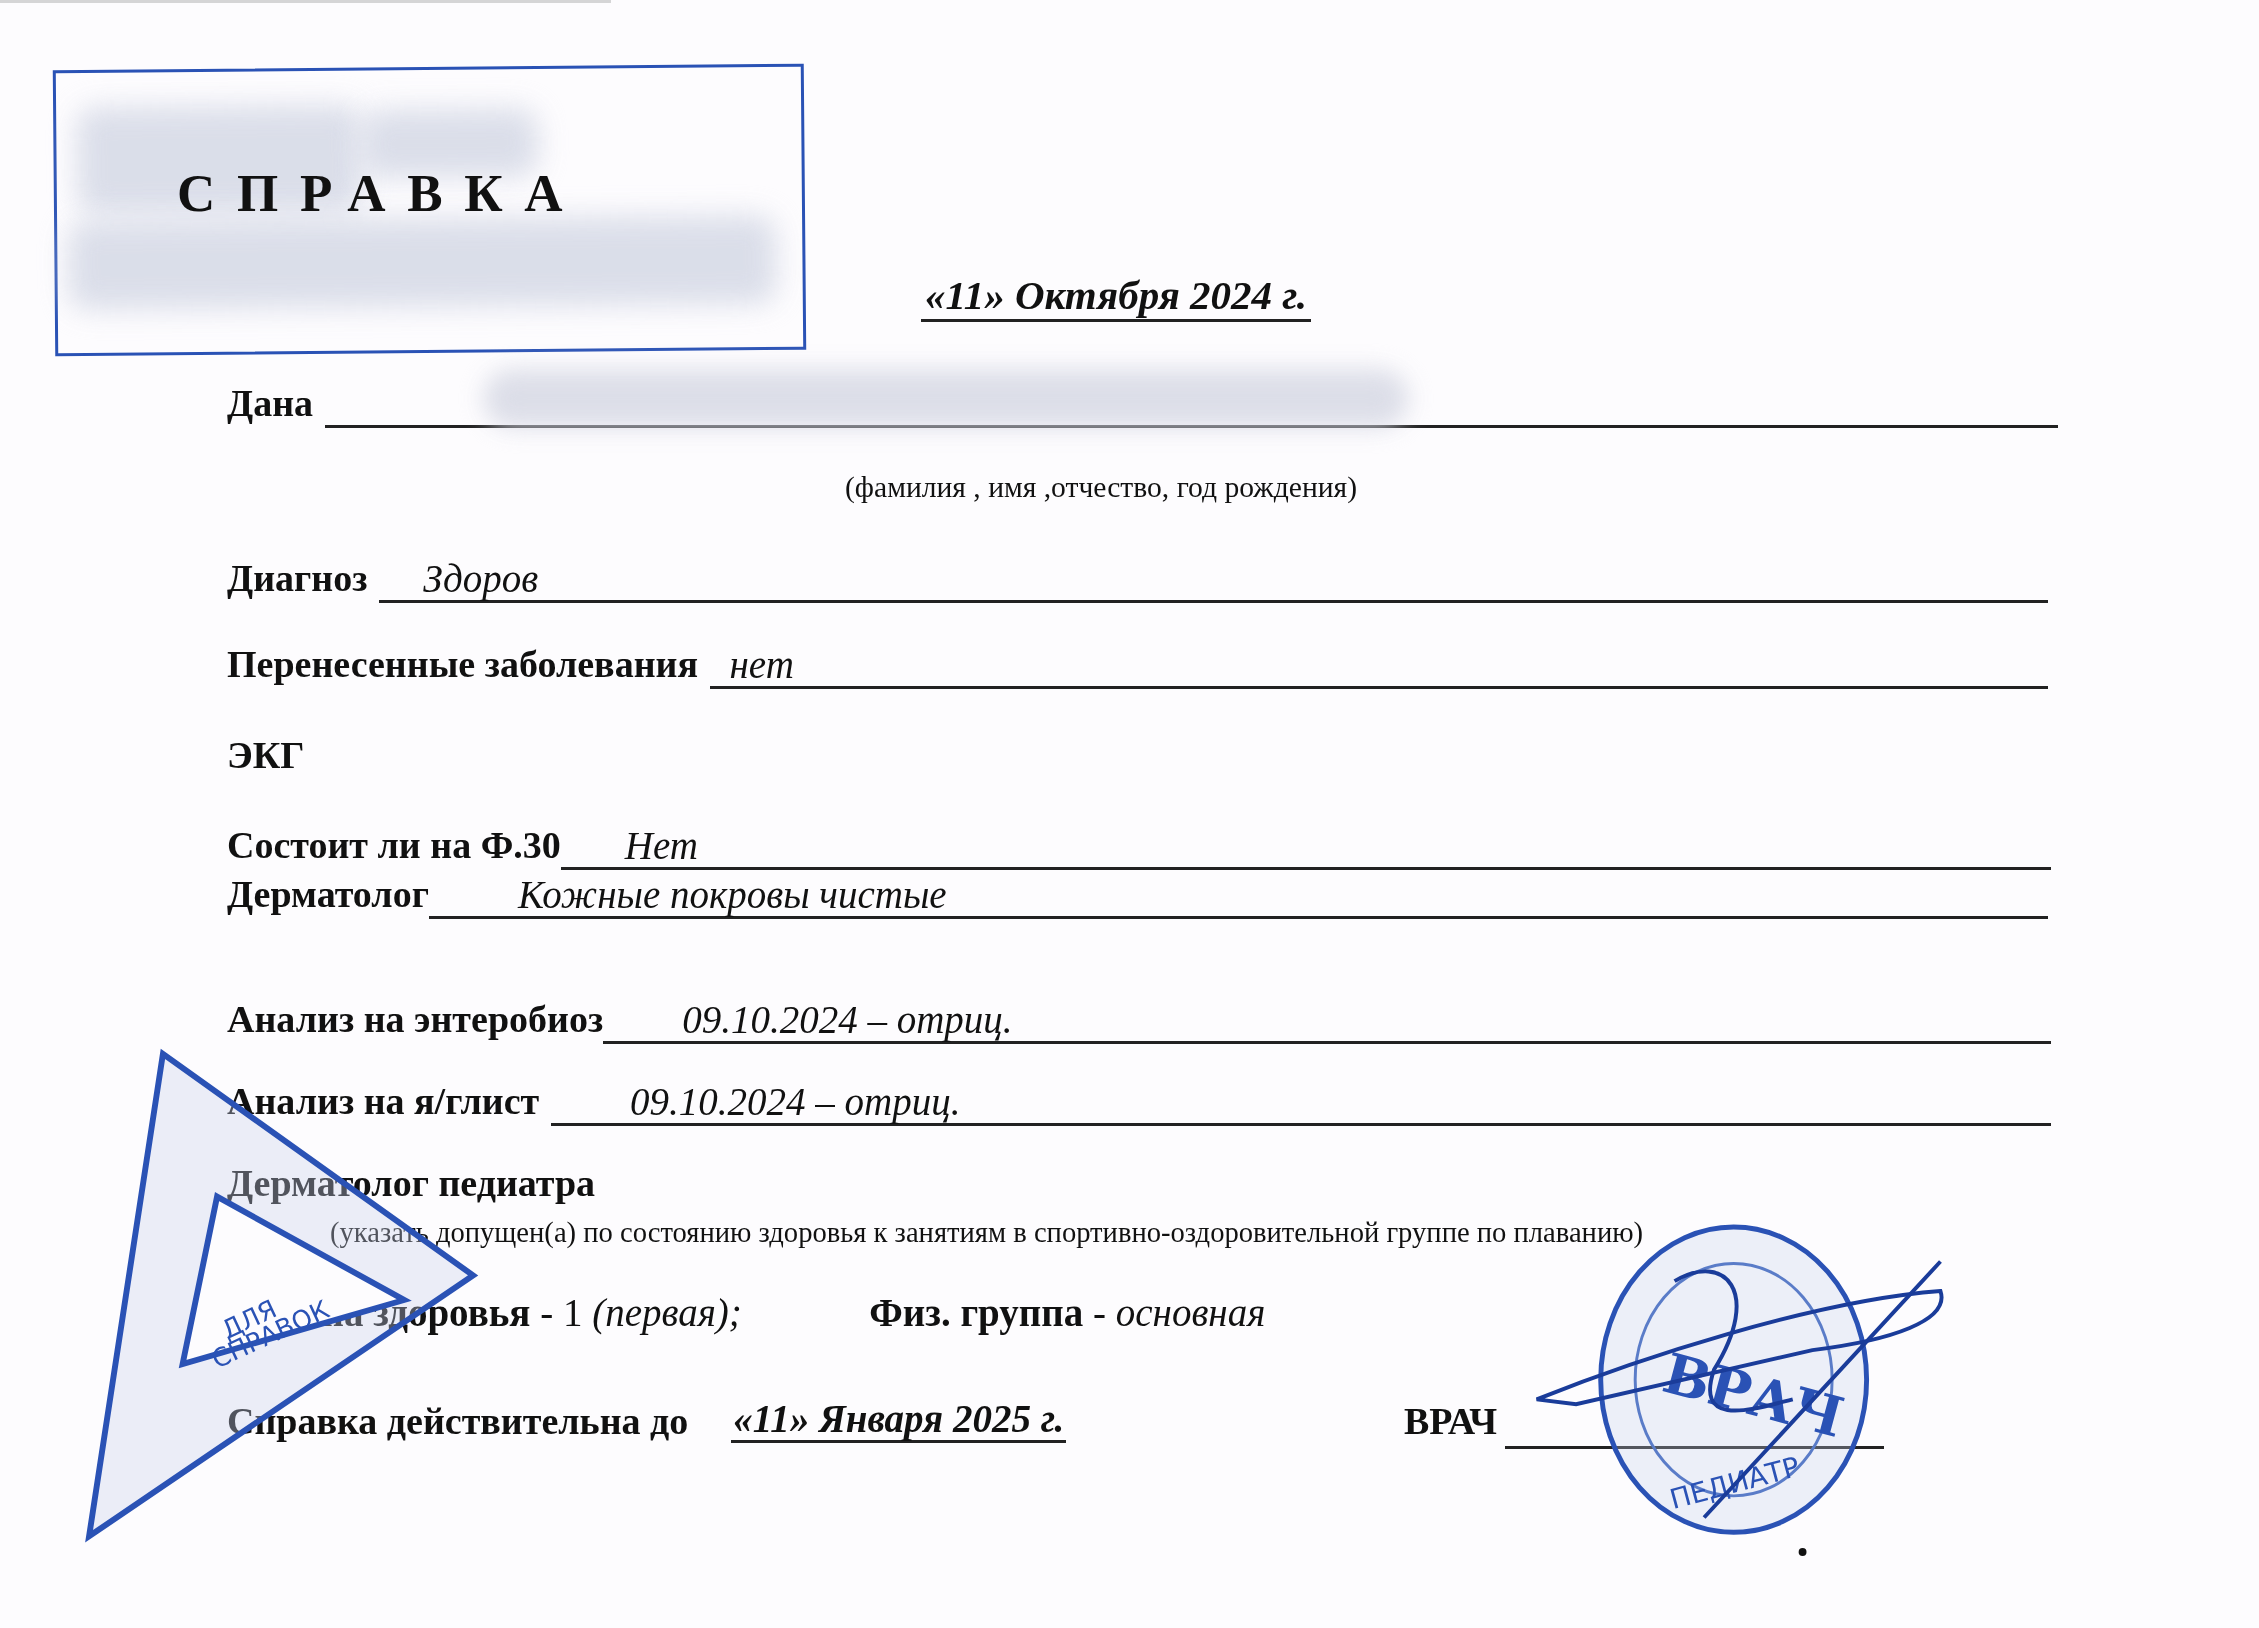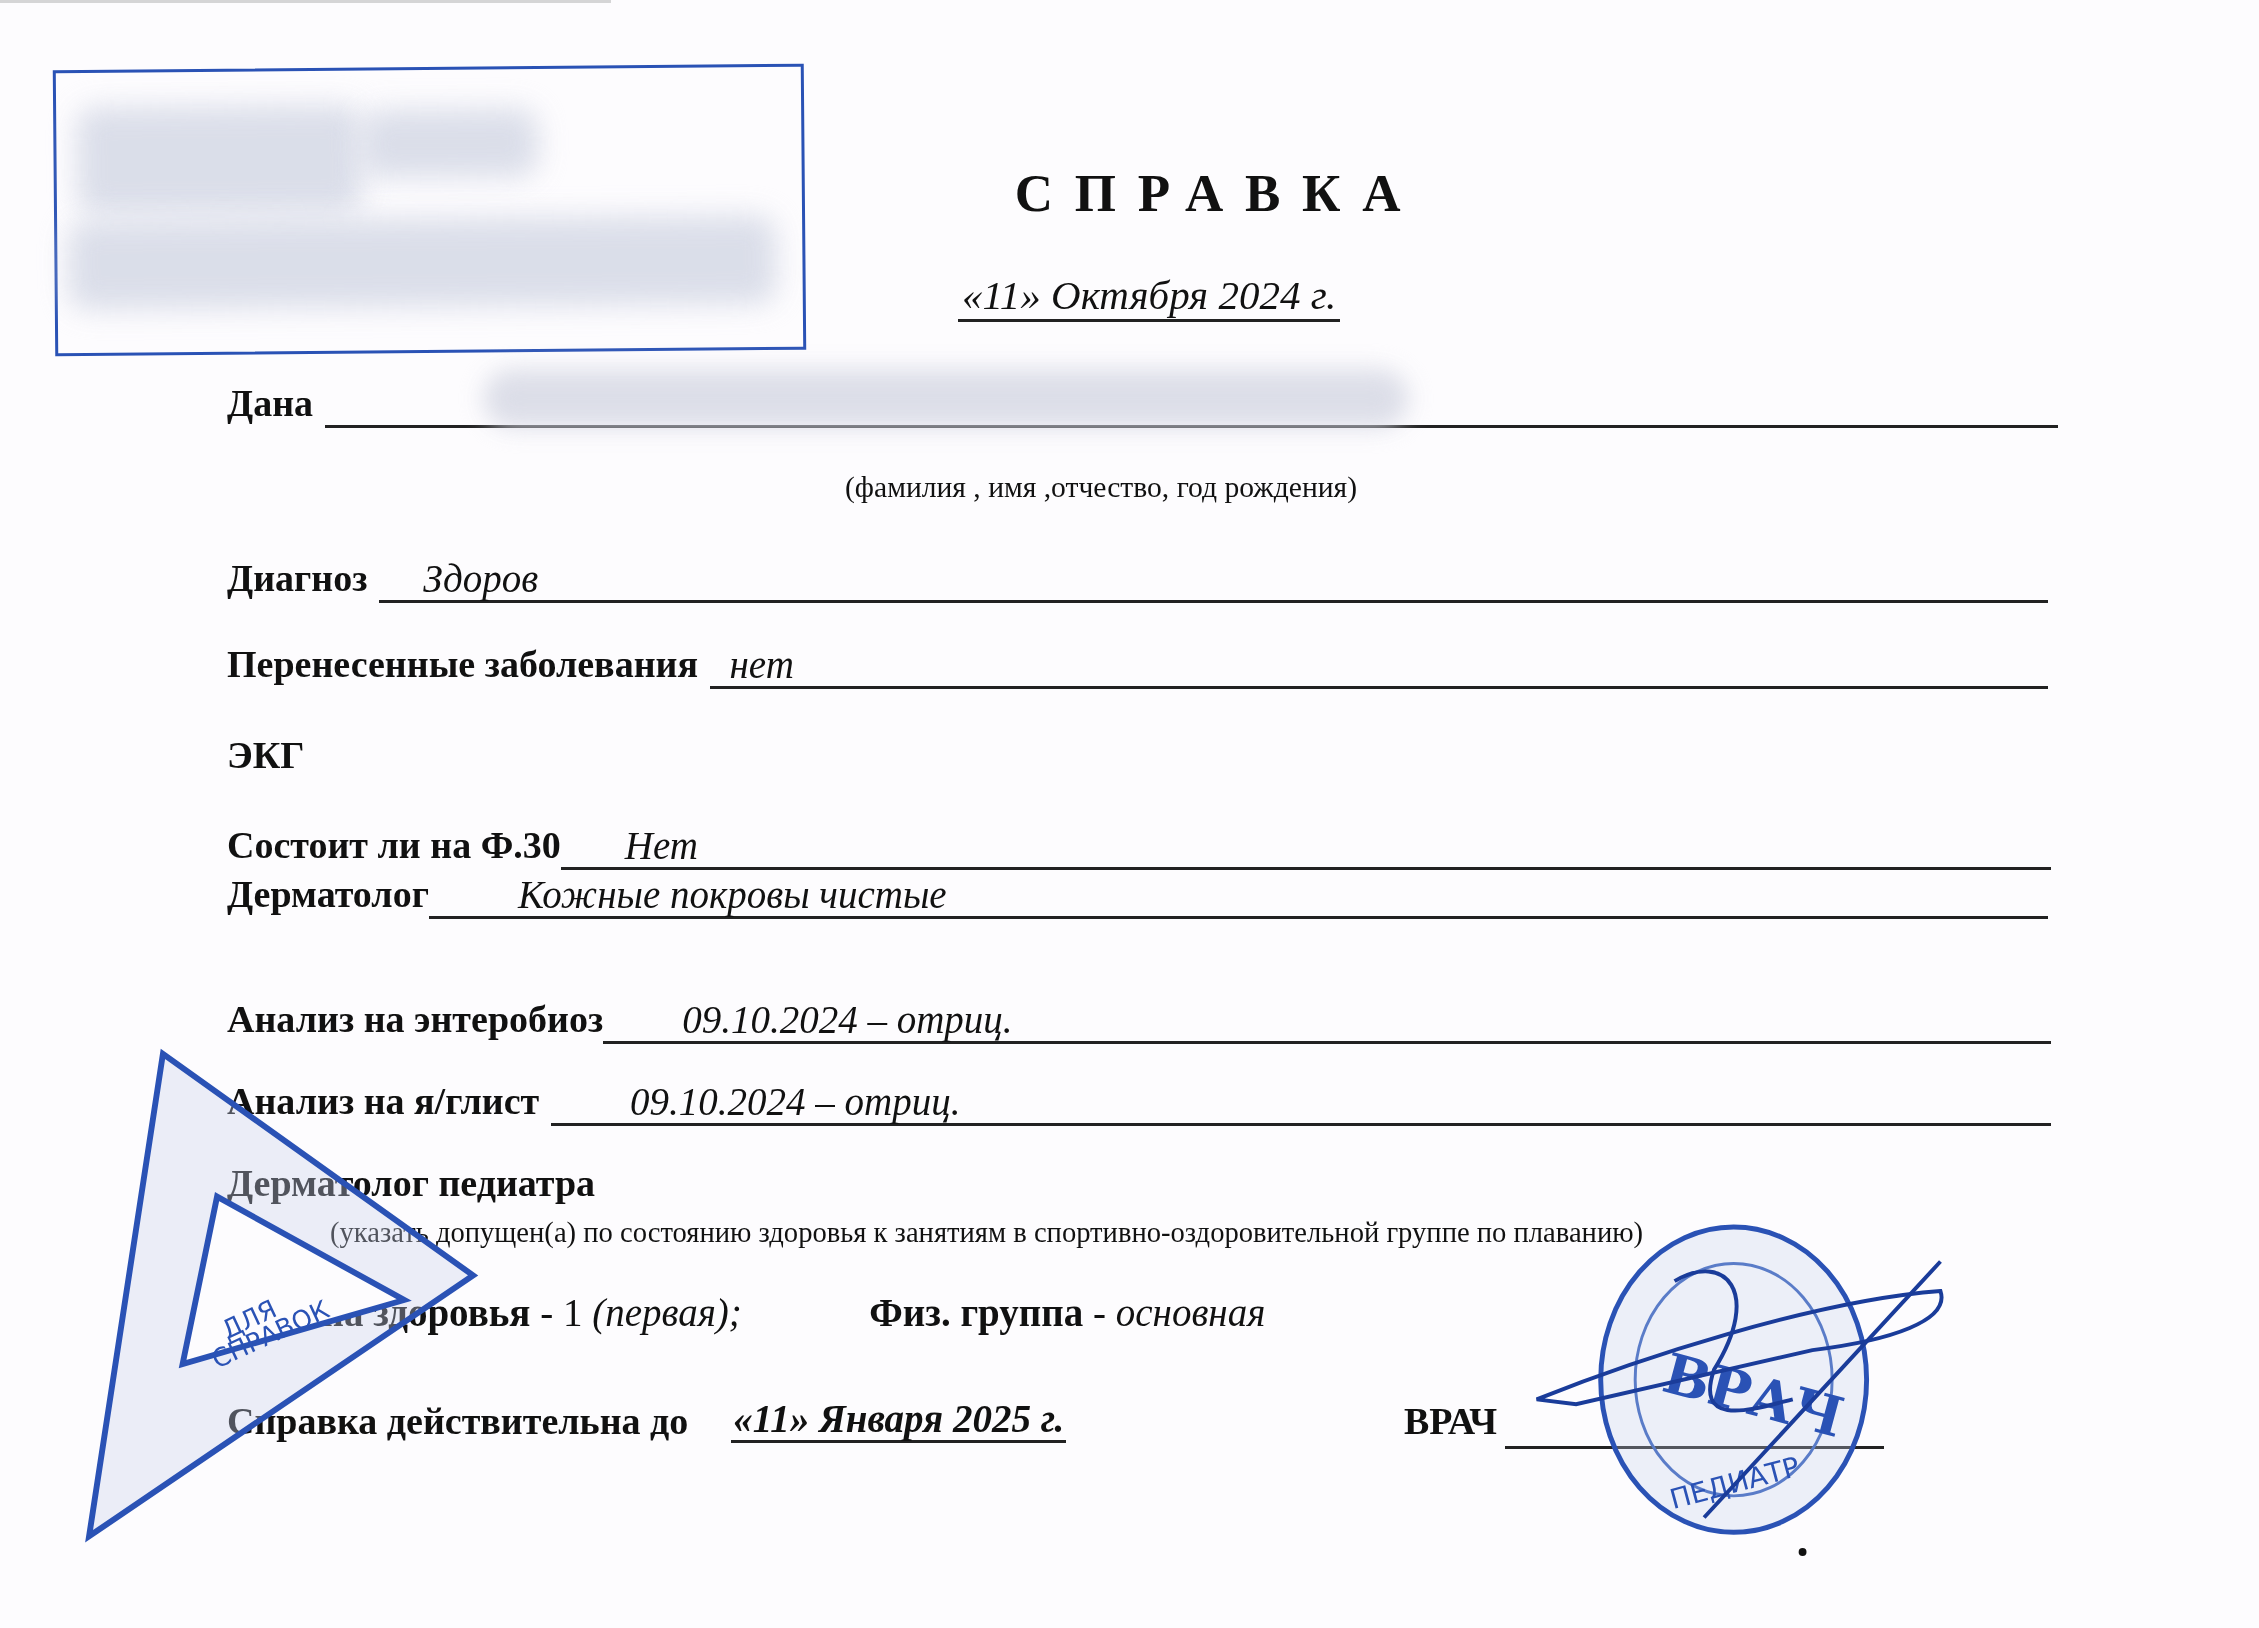--- a/index.html
+++ b/index.html
@@ -14,26 +14,26 @@
 
   
   .stamp-box {
     left: 54px; top: 67px; width: 751px; height: 286px;
     border: 3.9px solid #2a52b5; transform: rotate(-0.5deg);
     box-sizing: border-box;
   }
   .blur { background: #d5d9e6; filter: blur(13.8px); border-radius: 19.7px; position: absolute; opacity: .85; }
 
   .title {
-    left: 0; width: 2260px; top: 163px; text-align: center;
+    left: 0; width: 2260px; top: 163px; text-align: left;
     font-size: 53px; font-weight: bold; letter-spacing: 21.7px; padding-left: 177px; box-sizing: border-box;
   }
   .date {
-    left: 921px; top: 274px; font-size: 41px; font-weight: normal; font-style: italic;
-    border-bottom: 3.9px solid #222; padding: 0 3.9px 2px 3.9px; line-height: 1.05; margin-left: 37px;
+    left: 921px; top: 274px; font-size: 41px; font-weight: bold; font-style: italic;
+    border-bottom: 3.9px solid #222; padding: 0 3.9px 2px 3.9px; line-height: 1.05;
   }
 
   .row { position: absolute; left: 227px; right: 207px; display: flex; align-items: flex-end; height: 59px; }
   .label { font-weight: bold; font-size: 38px; white-space: nowrap; line-height: 1; padding-bottom: 5.9px; }
   .field {
     flex: 1; border-bottom: 3px solid #222; margin-left: 11.8px; position: relative; height: 45px;
   }
   .value {
     position: absolute; bottom: 2px; font-style: italic; font-size: 39px; white-space: nowrap; line-height: 1;
   }

